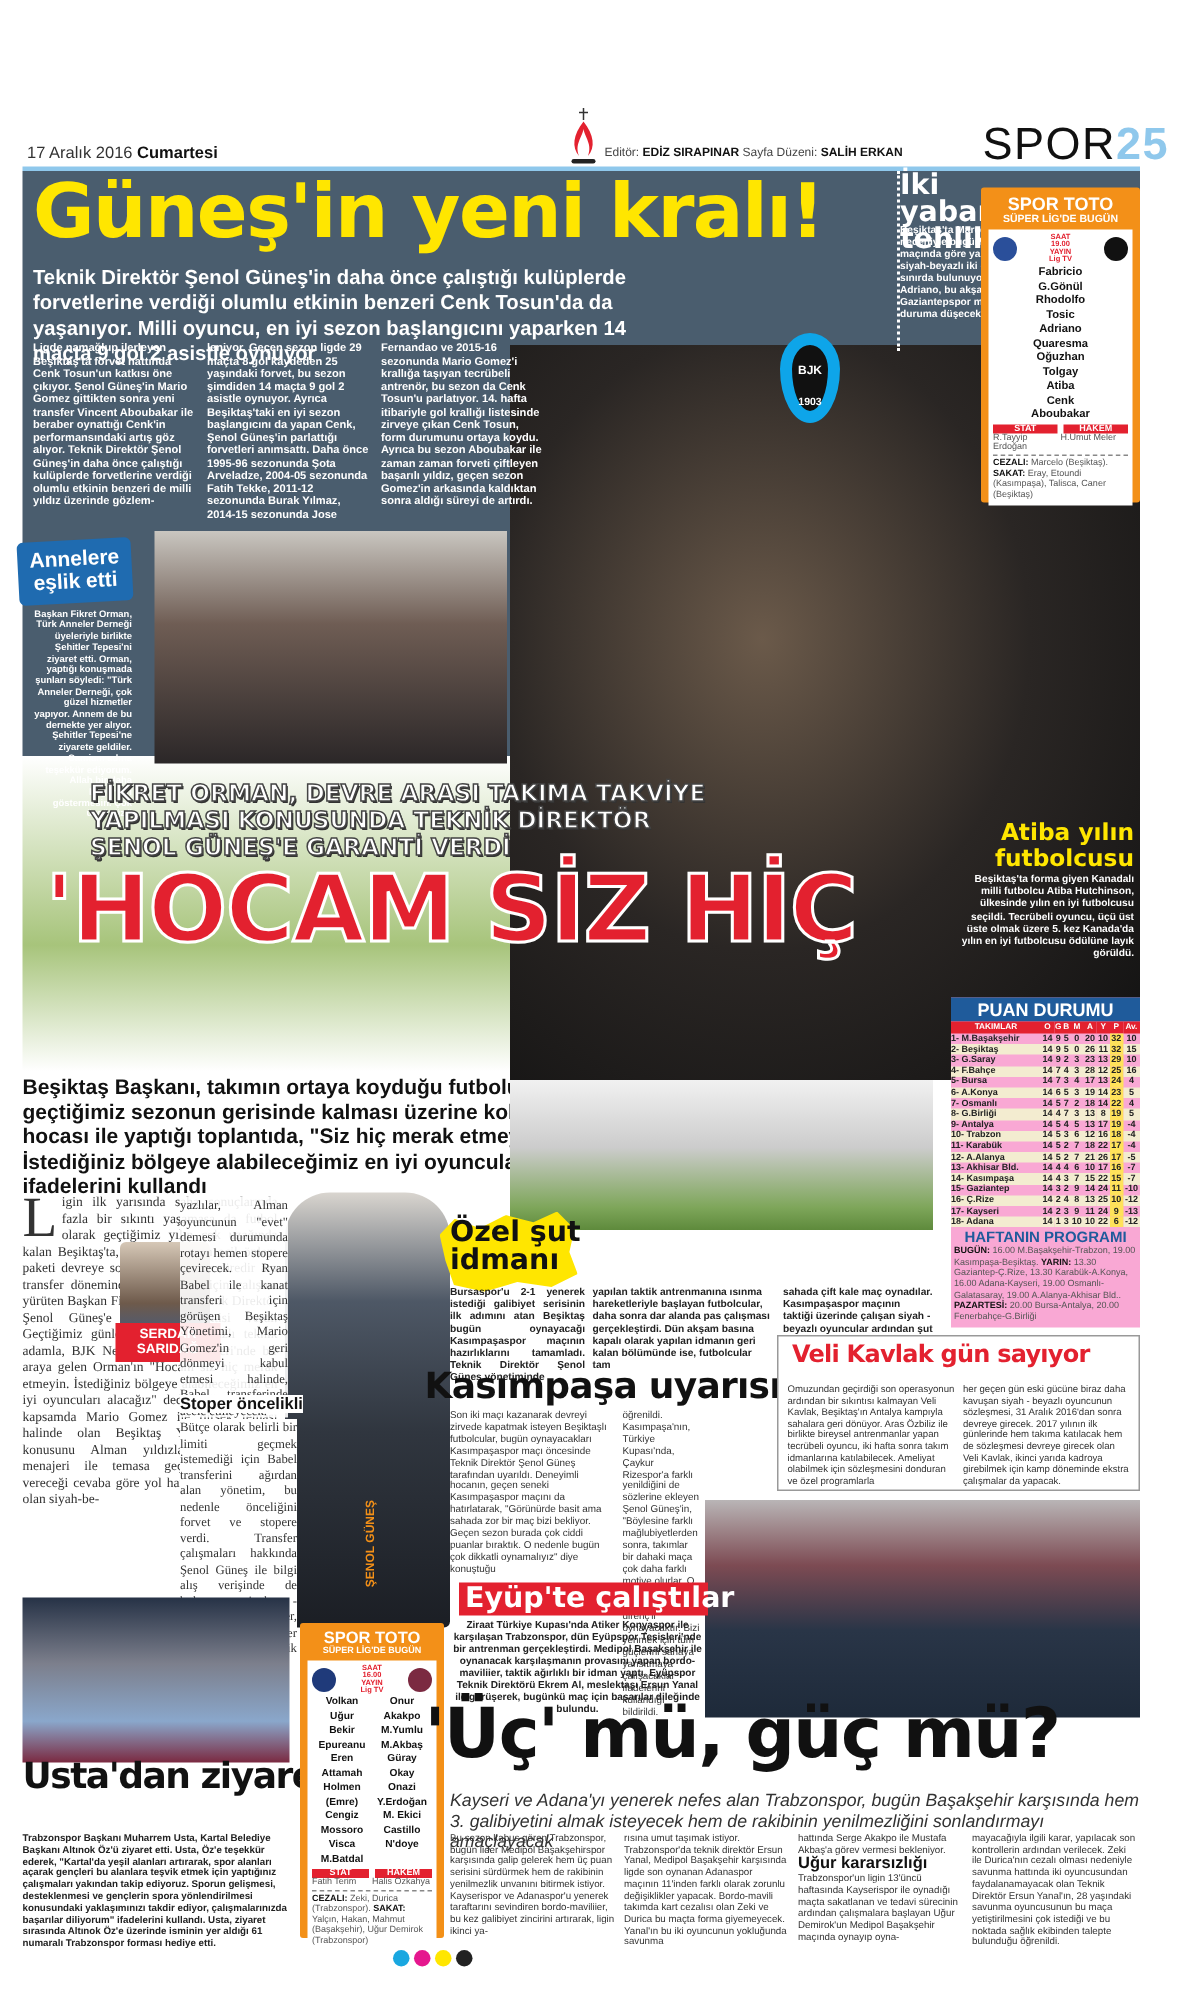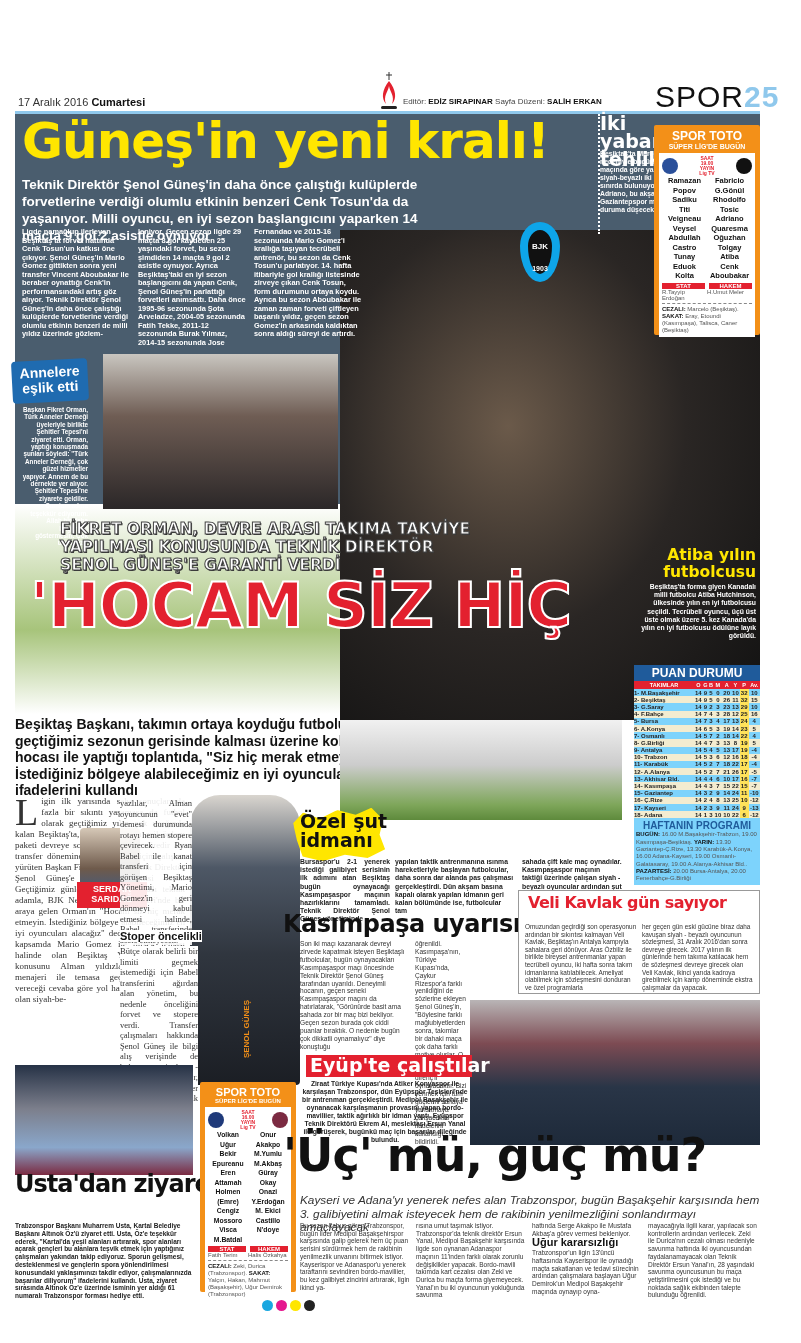--- a/index.html
+++ b/index.html
@@ -39,21 +39,21 @@
   .mid-info { font-size: 5px; color: #e3212f; text-align: center; font-weight: 700; line-height: 5px; }
   .anne-badge { left: 12px; top: 360px; width: 76px; height: 42px; background: #1f6bb0; color: #fff; font-weight: 900; font-size: 14px; line-height: 15px; text-align: center; padding-top: 5px; transform: rotate(-3deg); border-radius: 4px; }
   .anne-text { left: 20px; top: 406px; width: 68px; font-size: 6.3px; color: #fff; font-weight: 700; line-height: 7.4px; text-align: right; }
   .anne-photo { left: 103px; top: 354px; width: 235px; height: 155px; background: linear-gradient(180deg, #c9c6c0 0%, #6f5d54 40%, #2b2728 100%); }
   .bjk-logo { left: 520px; top: 222px; width: 40px; height: 60px; background: #111; border: 8px solid #0ea5e9; border-radius: 50% 50% 50% 50% / 40% 40% 60% 60%; color: #fff; font-size: 8px; font-weight: 700; text-align: center; padding-top: 12px; }
   .kicker { left: 60px; top: 520px; font-size: 15.5px; font-weight: 900; color: #fff; line-height: 18px; -webkit-text-stroke: 1px #444; font-family: "DejaVu Sans", sans-serif; text-shadow: 1px 1px 0 #333; }
   .bighead { left: 30px; top: 578px; font-size: 62px; font-weight: 900; color: #e3212f; line-height: 56px; font-family: "DejaVu Sans", sans-serif; -webkit-text-stroke: 2px #fff; letter-spacing: -1px; }
   .pitch { left: 15px; top: 504px; width: 590px; height: 210px; background: linear-gradient(180deg, rgba(255,255,255,0) 0%, #a7c47b 60%, #ffffff 100%); z-index: -1; }
   .atiba-title { left: 648px; top: 547px; font-size: 15.5px; font-weight: 900; color: #ffe600; text-align: right; width: 108px; line-height: 17px; font-family: "DejaVu Sans", sans-serif; }
   .atiba-text { left: 640px; top: 583px; width: 116px; font-size: 6.8px; color: #fff; font-weight: 700; line-height: 8.2px; text-align: right; }
-  .puan { left: 634px; top: 665px; width: 126px; background: #7dd3fc; }
+  .puan { left: 634px; top: 665px; width: 126px; background: #f9a8d4; }
   .puan-title { background: #1f5b9b; color: #fff; font-size: 12px; font-weight: 900; text-align: center; height: 16px; line-height: 16px; }
   .puan table { width: 100%; border-collapse: collapse; font-size: 6px; font-weight: 700; }
   .puan th { background: #e3212f; color: #fff; font-size: 5.5px; padding: 1px 0; }
   .puan td { padding: 0.6px 0; text-align: center; color: #222; }
   .puan td.tn { text-align: left; white-space: nowrap; }
   .puan td.p { background: #ffe25a; }
   .puan tr:nth-child(even) td { background-color: #f3ecd0; }
   .puan tr:nth-child(even) td.p { background: #ffe25a; }
   .haft-title { color: #1f5b9b; font-weight: 900; font-size: 10px; text-align: center; margin-top: 2px; }
   .haft-text { font-size: 6px; color: #555; line-height: 7.3px; padding: 0 2px 3px 2px; }
@@ -145,33 +145,20 @@
       <span class="crest" style="background:#2a4f9a"></span>
       <div class="mid-info">
         <div>SAAT</div>
           <div>19.00</div>
           <div>YAYIN</div>
           <div>Lig TV</div>
       </div>
       <span class="crest" style="background:#111"></span>
     </div>
     <div class="teams">
-      <div id="tt-home">
-          <div>Ramazan</div>
-          <div>Popov</div>
-          <div>Sadiku</div>
-          <div>Titi</div>
-          <div>Veigneau</div>
-          <div>Veysel</div>
-          <div>Abdullah</div>
-          <div>Castro</div>
-          <div>Tunay</div>
-          <div>Eduok</div>
-          <div>Kolta</div>
-        </div>
       <div id="tt-away">
           <div>Fabricio</div>
           <div>G.Gönül</div>
           <div>Rhodolfo</div>
           <div>Tosic</div>
           <div>Adriano</div>
           <div>Quaresma</div>
           <div>Oğuzhan</div>
           <div>Tolgay</div>
           <div>Atiba</div>

